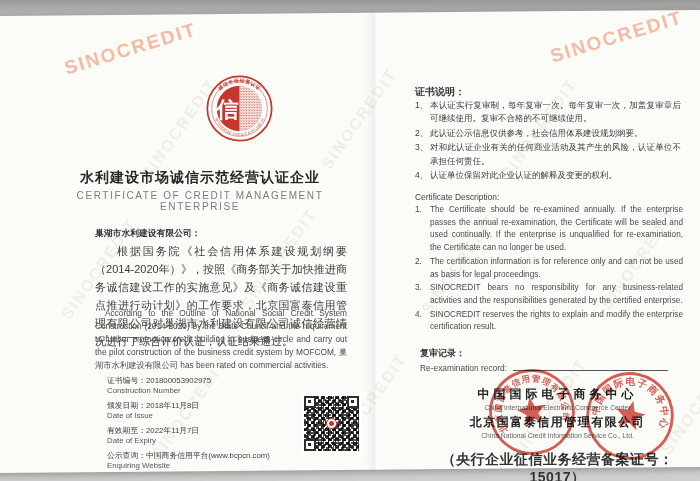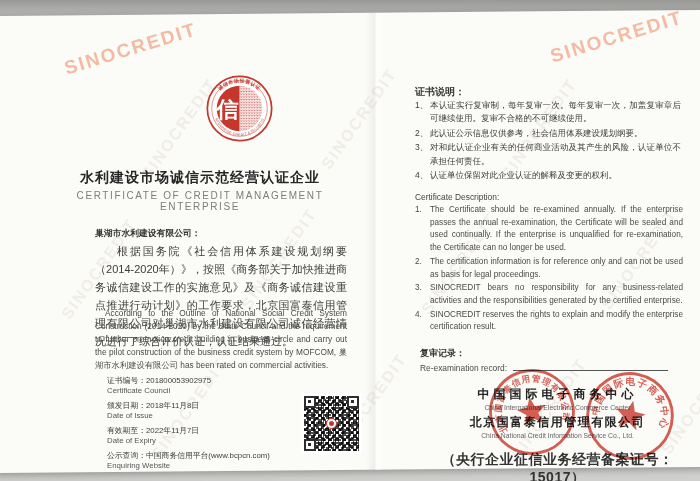--- a/index.html
+++ b/index.html
@@ -111,21 +111,21 @@
 
   <div class="abs title-cn">水利建设市场诚信示范经营认证企业</div>
   <div class="abs title-en">CERTIFICATE OF CREDIT MANAGEMENT ENTERPRISE</div>
   <div class="abs addressee">巢湖市水利建设有限公司：</div>
   <div class="abs body-cn">根据国务院《社会信用体系建设规划纲要（2014-2020年）》，按照《商务部关于加快推进商务诚信建设工作的实施意见》及《商务诚信建设重点推进行动计划》的工作要求，北京国富泰信用管理有限公司对巢湖市水利建设有限公司诚信经营情况进行了综合评价认证，认证结果通过。</div>
   <div class="abs body-en">According to the Outline of National Social Credit System Construction (2014-2020) by the State Council and the requirement to further promotion credit building in business circle and carry out the pilot construction of the business credit system by MOFCOM, 巢湖市水利建设有限公司 has been rated on commercial activities.</div>
 
   <div class="abs meta">
     <div class="meta-row">
       <div class="meta-cn"><span>证书编号：</span><span>201800053902975</span></div>
-      <div class="meta-en">Certificate Council</div>
+      <div class="meta-en">Construction Number</div>
     </div>
     <div class="meta-row">
       <div class="meta-cn"><span>颁发日期：</span><span>2018年11月8日</span></div>
       <div class="meta-en">Date of Issue</div>
     </div>
     <div class="meta-row">
       <div class="meta-cn"><span>有效期至：</span><span>2022年11月7日</span></div>
       <div class="meta-en">Date of Expiry</div>
     </div>
     <div class="meta-row">

